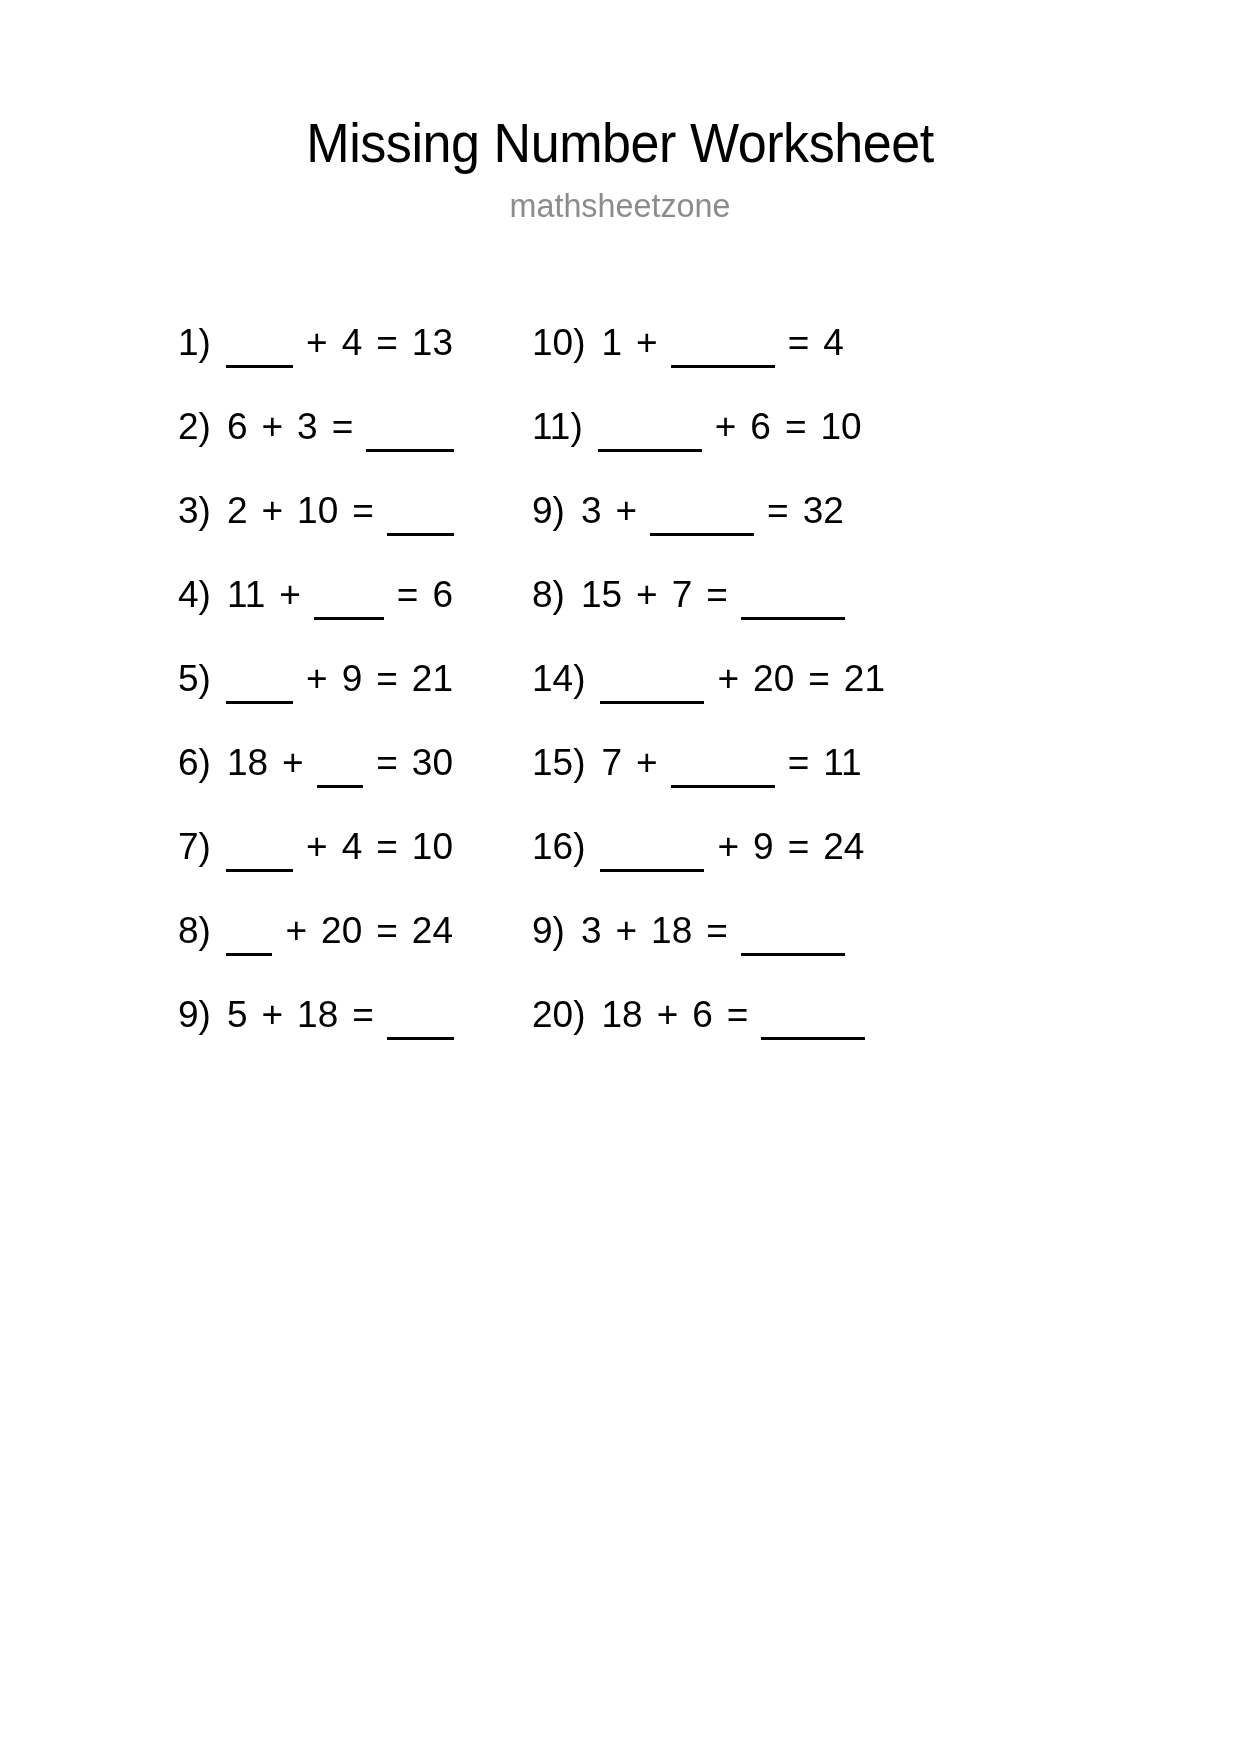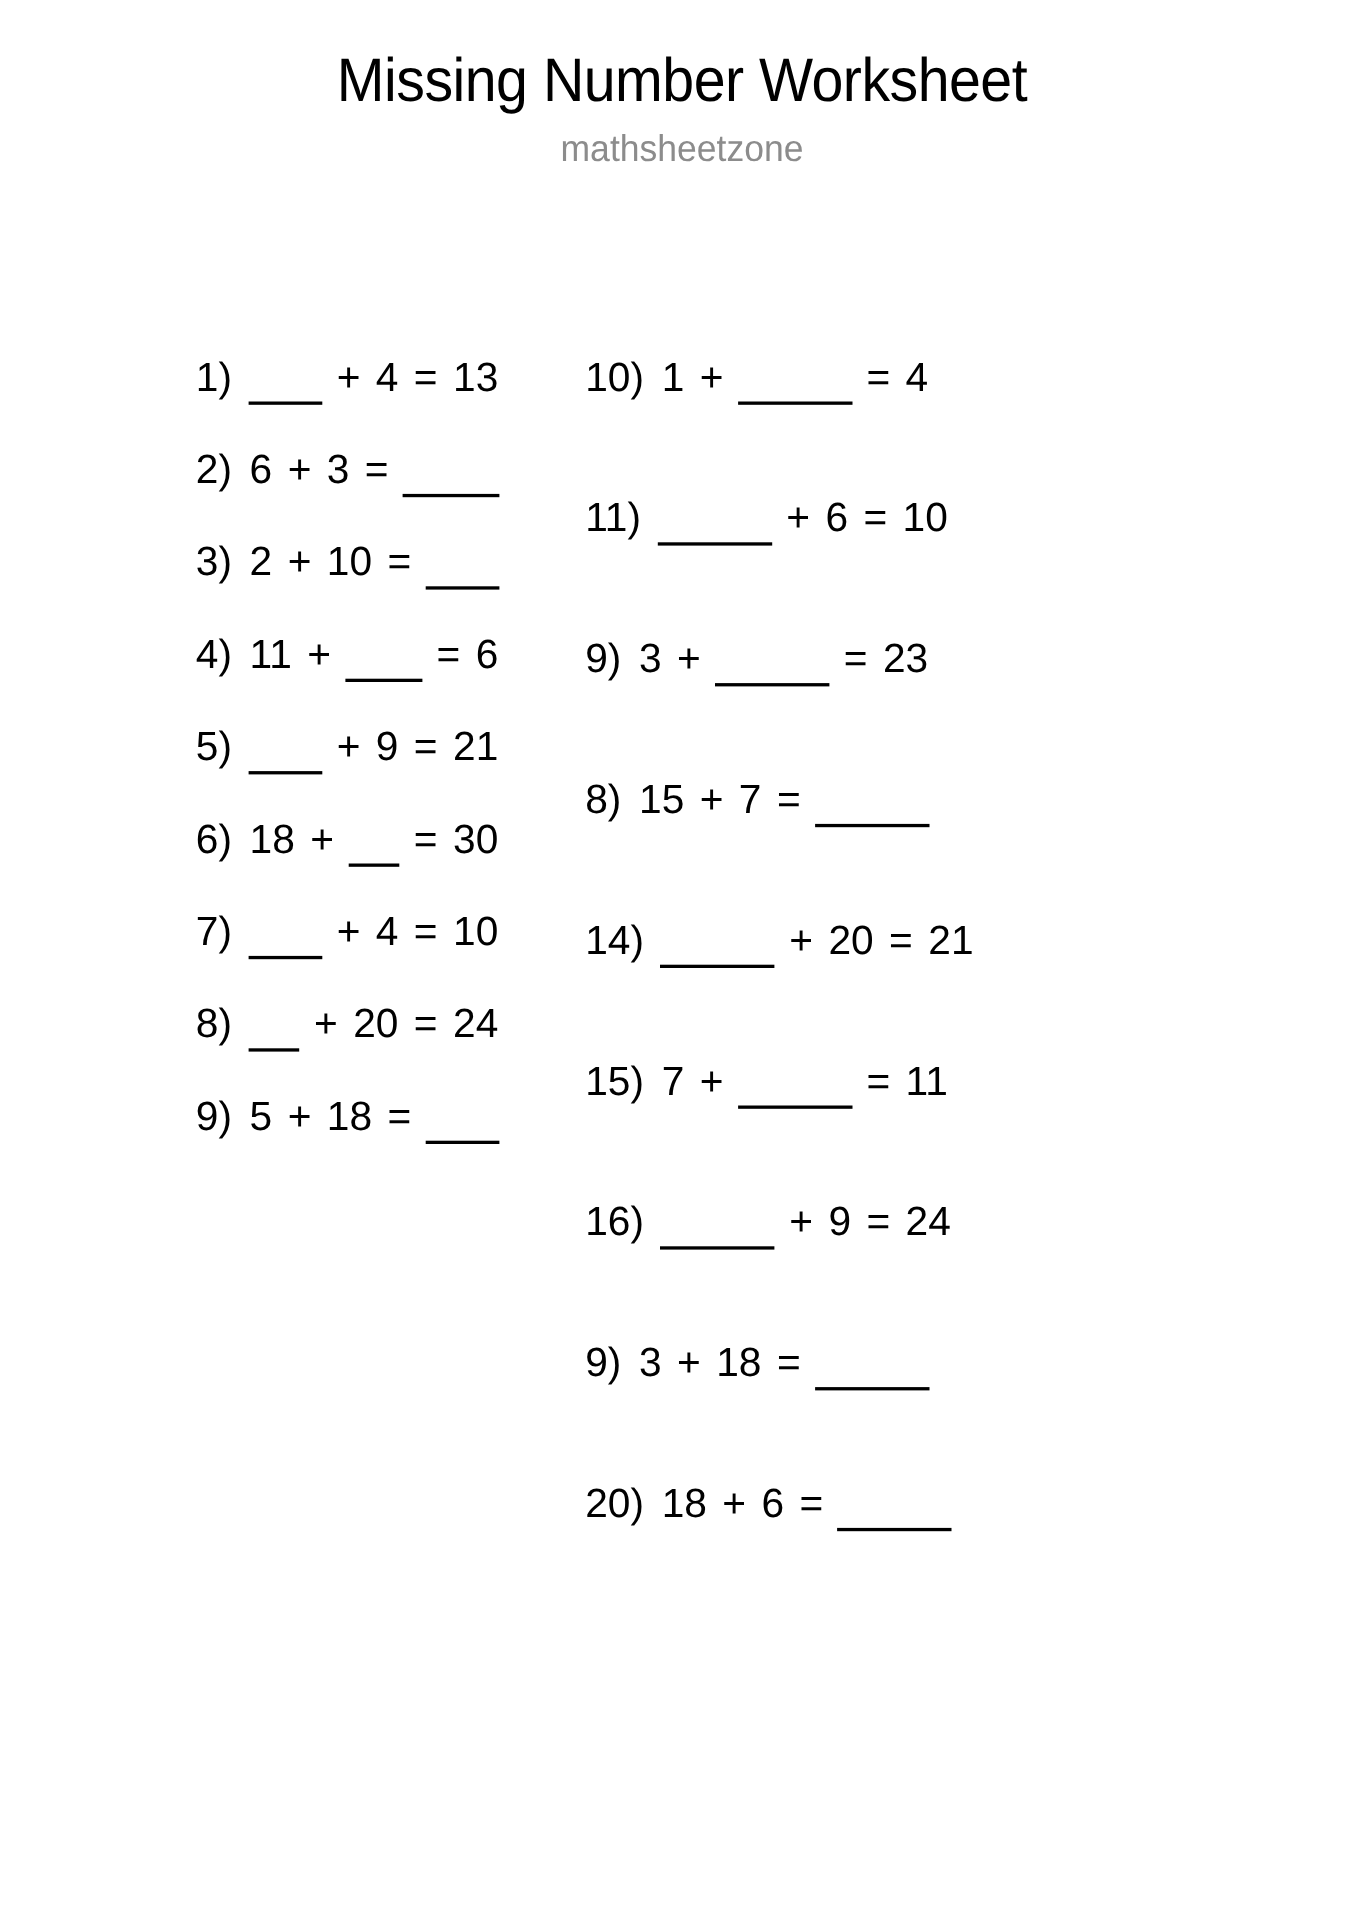--- a/index.html
+++ b/index.html
@@ -16,21 +16,21 @@
     overflow: hidden;
   }
   .sheet {
     width: 1240px;
     height: 1754px;
     box-sizing: border-box;
     position: relative;
   }
   .header {
     text-align: center;
-    padding-top: 44px;
+    padding-top: 114px;
   }
   .worksheet-title {
     font-size: 56px;
     line-height: 1.05;
     font-weight: 400;
     letter-spacing: -0.5px;
     color: #000000;
     transform: scaleX(0.93);
     transform-origin: center top;
     white-space: nowrap;
@@ -59,21 +59,20 @@
   }
   .col-left {
     width: 460px;
     padding-left: 178px;
     box-sizing: border-box;
   }
   .col-right {
     width: 560px;
     padding-left: 72px;
     box-sizing: border-box;
-    gap: 44px;
   }
   .problem {
     height: 84px;
     display: flex;
     align-items: center;
     font-size: 37px;
     line-height: 1;
     white-space: nowrap;
     color: #000000;
   }
@@ -201,21 +200,21 @@
           <span class="term">6</span>
           <span class="op">=</span>
           <span class="term">10</span>
         </div>
         <div class="problem">
           <span class="pnum">9)</span>
           <span class="term">3</span>
           <span class="op">+</span>
           <span class="blank"></span>
           <span class="op">=</span>
-          <span class="term">23</span>
+          <span class="term">32</span>
         </div>
         <div class="problem">
           <span class="pnum">8)</span>
           <span class="term">15</span>
           <span class="op">+</span>
           <span class="term">7</span>
           <span class="op">=</span>
           <span class="blank"></span>
         </div>
         <div class="problem">

